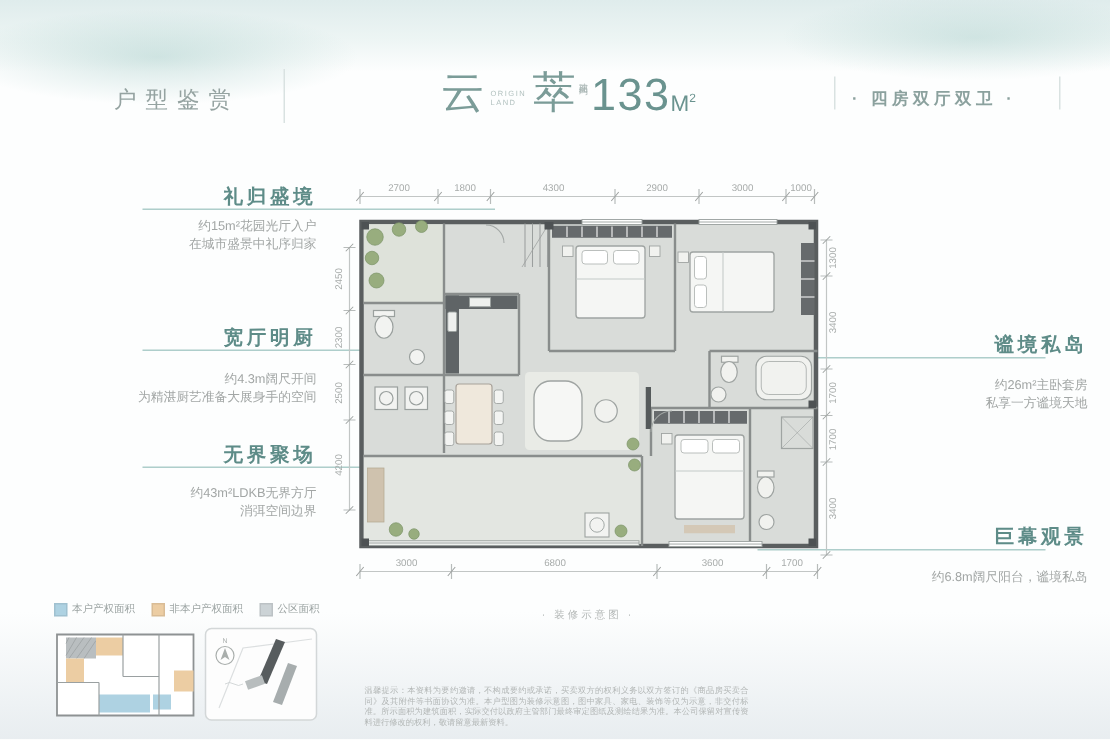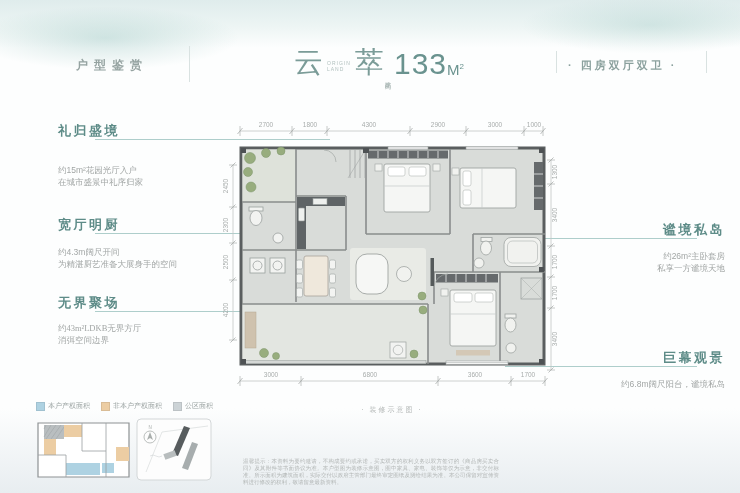--- a/index.html
+++ b/index.html
@@ -9,37 +9,37 @@
   
   .bg-top{top:0;left:0;width:740px;height:48px;
     background:linear-gradient(180deg,#dfecec 0%,#edf5f4 55%,rgba(255,255,255,0) 100%);}
   .blob1{top:6px;left:-30px;width:270px;height:64px;
     background:radial-gradient(ellipse at center,rgba(134,186,181,0.35),rgba(134,186,181,0) 70%);}
   .blob2{top:-4px;left:520px;width:260px;height:58px;
     background:radial-gradient(ellipse at center,rgba(134,186,181,0.28),rgba(134,186,181,0) 70%);}
   .bg-bottom{bottom:0;left:0;width:740px;height:85px;
     background:linear-gradient(0deg,#e8edf0 0%,rgba(232,237,240,0.55) 45%,rgba(232,237,240,0) 100%);}
   
-  .h-left{left:76px;top:57px;font-size:12px;letter-spacing:6px;color:#95a3a1;font-weight:bold;}
+  .h-left{left:76px;top:57px;font-size:15px;letter-spacing:6px;color:#95a3a1;}
   .h-sep{width:1px;background:#d9e2e1;}
   .h-title{left:294px;top:45px;display:flex;align-items:flex-start;color:#7b9c98;}
   .h-char{font-size:29px;line-height:34px;font-weight:500;}
   .h-sub{display:flex;flex-direction:column;font-size:5px;line-height:6px;letter-spacing:1px;
          color:#b2c1bf;margin:15px 4px 0 4px;}
-  .h-area{left:383px;top:47px;display:flex;align-items:flex-end;color:#6a938f;}
+  .h-area{left:383px;top:47px;display:flex;align-items:flex-start;color:#6a938f;}
   .h-area .pre{writing-mode:vertical-rl;font-size:6px;color:#a9b6b4;margin:4px 2px 0 0;letter-spacing:1px;}
   .h-area .num{font-size:30px;line-height:33px;letter-spacing:1px;}
   .h-area .unit{font-size:15px;line-height:20px;margin-top:9px;}
   .h-area sup{font-size:8px;}
   .h-right{left:568px;top:58px;font-size:11px;letter-spacing:3px;color:#8ba19e;font-weight:bold;}
   
   .co-title{font-size:13px;font-weight:bold;color:#5e8c88;letter-spacing:2.5px;}
   .co-lines div{font-size:8.5px;color:#a2a6a5;line-height:12px;}
   .co-lines{margin-top:7px;}
-  .co-left{width:170px;left:58px;text-align:left;}
+  .co-left{width:170px;left:41px;text-align:right;}
   .co-right{width:160px;left:565px;text-align:right;}
   .rule{height:1px;background:rgba(122,173,168,0.6);}
   .note{font-size:7px;color:#b4b8b7;letter-spacing:2px;text-align:center;}
   
   .legend{left:36px;top:401px;display:flex;gap:11px;align-items:center;}
   .lg-item{display:flex;align-items:center;gap:3px;font-size:7px;color:#9ba3a2;}
   .lg-sw{display:inline-block;width:7px;height:7px;border:0.5px solid rgba(0,0,0,0.08);}
   .disclaimer{left:243px;top:458px;width:256px;font-size:5.5px;line-height:7px;
               color:#b3b7b6;text-align:justify;}
   svg text{font-family:"Liberation Sans",sans-serif;}
@@ -69,33 +69,33 @@
     <span class="pre">建面约</span>
     <span class="num">133</span>
     <span class="unit"><span>M</span><sup>2</sup></span>
   </div>
   <div class="abs h-sep" style="left:556px;top:51px;height:22px;"></div>
   <div class="abs h-right">· 四房双厅双卫 ·</div>
   <div class="abs h-sep" style="left:706px;top:51px;height:22px;"></div>
 
   <div class="abs co-left" style="top:122px;">
     <div class="co-title">礼归盛境</div>
-    <div class="co-lines" style="margin-top:24px;">
+    <div class="co-lines" style="margin-top:4px;">
       <div>约15m²花园光厅入户</div>
       <div>在城市盛景中礼序归家</div>
     </div>
   </div>
   <div class="abs co-left" style="top:216px;">
     <div class="co-title">宽厅明厨</div>
     <div class="co-lines" style="margin-top:12px;">
       <div>约4.3m阔尺开间</div>
       <div>为精湛厨艺准备大展身手的空间</div>
     </div>
   </div>
-  <div class="abs co-left" style="top:294px;font-family:Liberation Serif, serif;">
+  <div class="abs co-left" style="top:294px;">
     <div class="co-title">无界聚场</div>
     <div class="co-lines" style="margin-top:10px;">
       <div>约43m²LDKB无界方厅</div>
       <div>消弭空间边界</div>
     </div>
   </div>
 
   <div class="abs co-right" style="top:221px;">
     <div class="co-title">谧境私岛</div>
     <div class="co-lines" style="margin-top:11px;">

